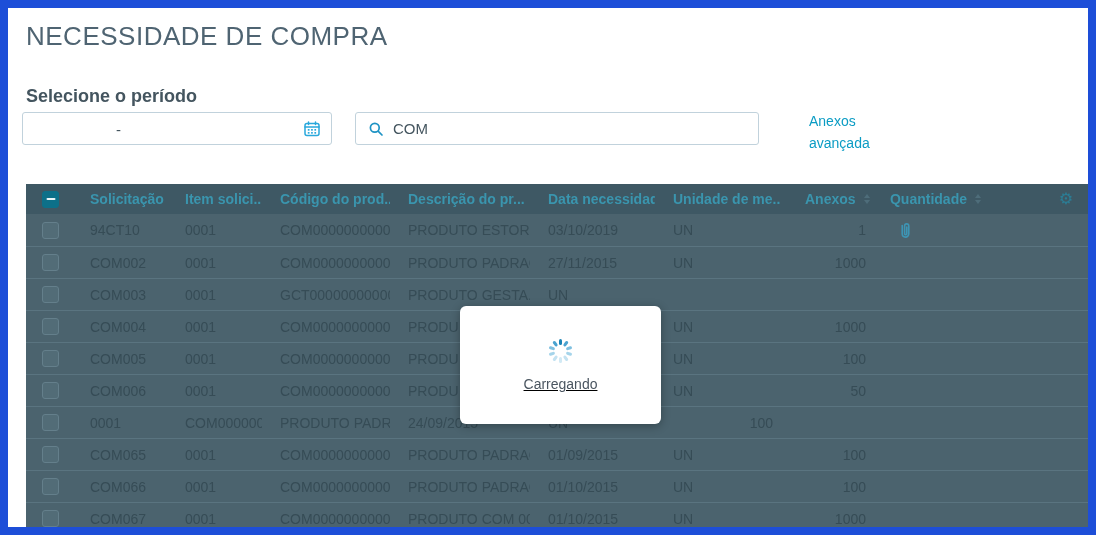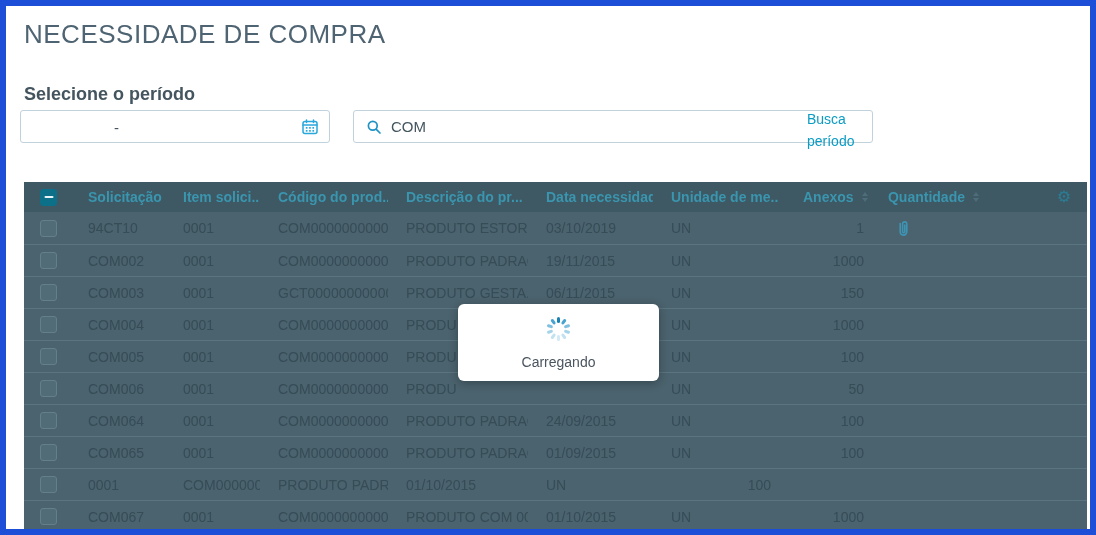--- a/index.html
+++ b/index.html
@@ -1,39 +1,39 @@
 <!DOCTYPE html>
 <html><head>
 <meta charset="utf-8">
 <style>
   * { margin:0; padding:0; box-sizing:border-box; }
   body { background:#e8e8e8; font-family:"Liberation Sans", sans-serif; }
   .frame {
     position:relative; width:1096px; height:535px; background:#ffffff;
-    border:6px solid #1d4ed8; overflow:hidden;
+    border:8px solid #1d4ed8; overflow:hidden;
   }
   .page-title {
     position:absolute; left:18px; top:13px;
     font-size:26px; font-weight:400; letter-spacing:.5px; color:#4f6472;
   }
   .period-label {
     position:absolute; left:18px; top:78px;
     font-size:18px; font-weight:700; color:#44555f;
   }
   .date-input {
     position:absolute; left:14px; top:104px; width:310px; height:33px;
     background:#fff; border:1px solid #c1d2dc; border-radius:3px; cursor:pointer;
   }
   .date-input .val {
     position:absolute; left:93px; top:50%; transform:translateY(-50%);
     font-size:15px; color:#44555f;
   }
   .date-input .cal { position:absolute; right:10px; top:50%; transform:translateY(-50%); line-height:0; }
   .search-input {
-    position:absolute; left:347px; top:104px; width:520px; height:33px;
+    position:absolute; left:347px; top:104px; width:404px; height:33px;
     background:#fff; border:1px solid #c1d2dc; border-radius:3px;
     display:flex; align-items:center; padding-left:12px; gap:9px;
   }
   .search-input input {
     border:none; outline:none; flex:1; font-size:15px; color:#44555f;
     font-family:"Liberation Sans", sans-serif; background:transparent;
   }
   .adv-link {
     position:absolute; left:801px; top:102px; width:82px;
     font-size:14px; line-height:22px; color:#0b9cc4; text-decoration:none; cursor:pointer;
@@ -75,23 +75,23 @@
   .cb.master { background:#0d7089; border-color:#0d7089; position:relative; }
   .cb.master::after {
     content:""; position:absolute; left:50%; top:50%; transform:translate(-50%,-50%);
     width:9px; height:2px; background:#e9f4f7; border-radius:1px;
   }
   .gear-cell { display:flex; justify-content:flex-end; align-items:center; padding-right:16px; height:100%; }
   .gear { font-family:"DejaVu Sans", sans-serif; font-size:16px; color:#2b7d95; cursor:pointer; line-height:1; }
   .head-attach { padding-left:25px; }
   
   .loading-box {
-    position:absolute; left:452px; top:298px; width:201px; height:77px;
+    position:absolute; left:452px; top:298px; width:201px; height:118px;
     background:#ffffff; border-radius:6px; box-shadow:0 2px 10px rgba(0,0,0,.3);
-    display:flex; flex-direction:column; align-items:center; justify-content:center; gap:12px;
+    display:flex; flex-direction:column; align-items:center; justify-content:center; gap:12px;text-decoration:underline;
   }
   .spinner { position:relative; width:26px; height:26px; animation:spin 1s steps(10) infinite; }
   .spinner span {
     position:absolute; left:50%; top:50%; width:3px; height:6px; border-radius:1.5px;
     margin-left:-1.5px; margin-top:-3px;
   }
   @keyframes spin { to { transform:rotate(360deg); } }
   .loading-text { font-size:14px; color:#4a5560; }
 </style>
 </head>
@@ -126,21 +126,21 @@
   <div class="search-input">
     <span style="line-height:0;">
       <svg width="16" height="16" viewBox="0 0 16 16" fill="none" stroke="#1e93c4" stroke-width="1.7" stroke-linecap="round">
         <circle cx="6.8" cy="6.8" r="4.4"></circle>
         <line x1="10.3" y1="10.3" x2="14" y2="14"></line>
       </svg>
     </span>
     <input type="text" value="COM" style="">
   </div>
 
-  <a class="adv-link">Busca período</a>
+  <a class="adv-link">Anexos avançada</a>
 
   <div class="table-wrap">
     <div class="thead grid-row" id="thead">
         <div class="chk-cell">
           <span class="cb master"></span>
         </div>
         <div class="th">
           <span>Solicitação</span>
         </div>
         <div class="th">
@@ -196,37 +196,35 @@
           <div></div>
         </div>
         <div class="row grid-row">
           <div class="chk-cell">
             <span class="cb"></span>
           </div>
           <div class="cell">COM002</div>
           <div class="cell">0001</div>
           <div class="cell">COM0000000000...</div>
           <div class="cell">PRODUTO PADRAO</div>
-          <div class="cell">19/11/2015</div>
+          <div class="cell">27/11/2015</div>
           <div class="cell">UN</div>
           <div class="cell num">1000</div>
           <div class="cell attach"></div>
           <div></div>
         </div>
         <div class="row grid-row">
           <div class="chk-cell">
             <span class="cb"></span>
           </div>
           <div class="cell">COM003</div>
           <div class="cell">0001</div>
           <div class="cell">GCT00000000000...</div>
           <div class="cell">PRODUTO GESTA...</div>
-          <div class="cell">06/11/2015</div>
-          <div class="cell">UN</div>
-          <div class="cell num">150</div>
+          <div class="cell">UN</div>
           <div class="cell attach"></div>
           <div></div>
         </div>
         <div class="row grid-row">
           <div class="chk-cell">
             <span class="cb"></span>
           </div>
           <div class="cell">COM004</div>
           <div class="cell">0001</div>
           <div class="cell">COM0000000000...</div>
@@ -262,21 +260,20 @@
           <div class="cell"></div>
           <div class="cell">UN</div>
           <div class="cell num">50</div>
           <div class="cell attach"></div>
           <div></div>
         </div>
         <div class="row grid-row">
           <div class="chk-cell">
             <span class="cb"></span>
           </div>
-          <div class="cell">COM064</div>
           <div class="cell">0001</div>
           <div class="cell">COM0000000000...</div>
           <div class="cell">PRODUTO PADRAO</div>
           <div class="cell">24/09/2015</div>
           <div class="cell">UN</div>
           <div class="cell num">100</div>
           <div class="cell attach"></div>
           <div></div>
         </div>
         <div class="row grid-row">
@@ -290,20 +287,21 @@
           <div class="cell">01/09/2015</div>
           <div class="cell">UN</div>
           <div class="cell num">100</div>
           <div class="cell attach"></div>
           <div></div>
         </div>
         <div class="row grid-row">
           <div class="chk-cell">
             <span class="cb"></span>
           </div>
+          <div class="cell">COM066</div>
           <div class="cell">0001</div>
           <div class="cell">COM0000000000...</div>
           <div class="cell">PRODUTO PADRAO</div>
           <div class="cell">01/10/2015</div>
           <div class="cell">UN</div>
           <div class="cell num">100</div>
           <div class="cell attach"></div>
           <div></div>
         </div>
         <div class="row grid-row">

